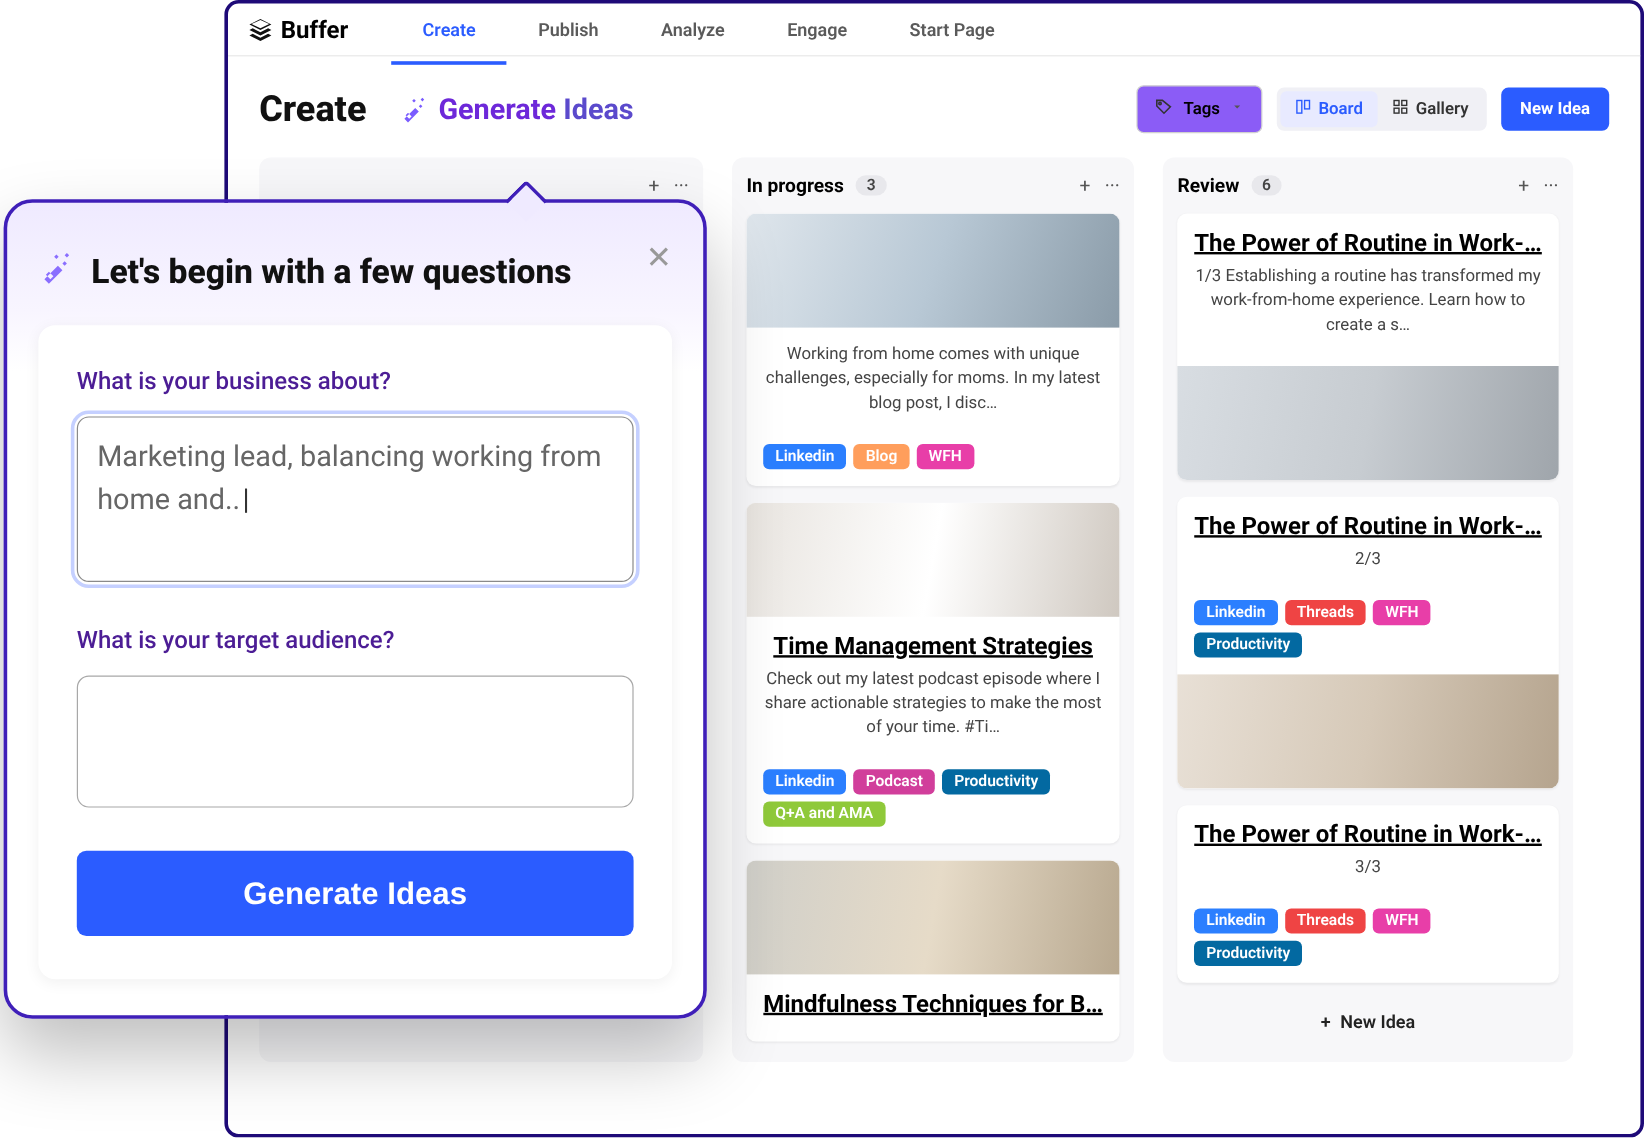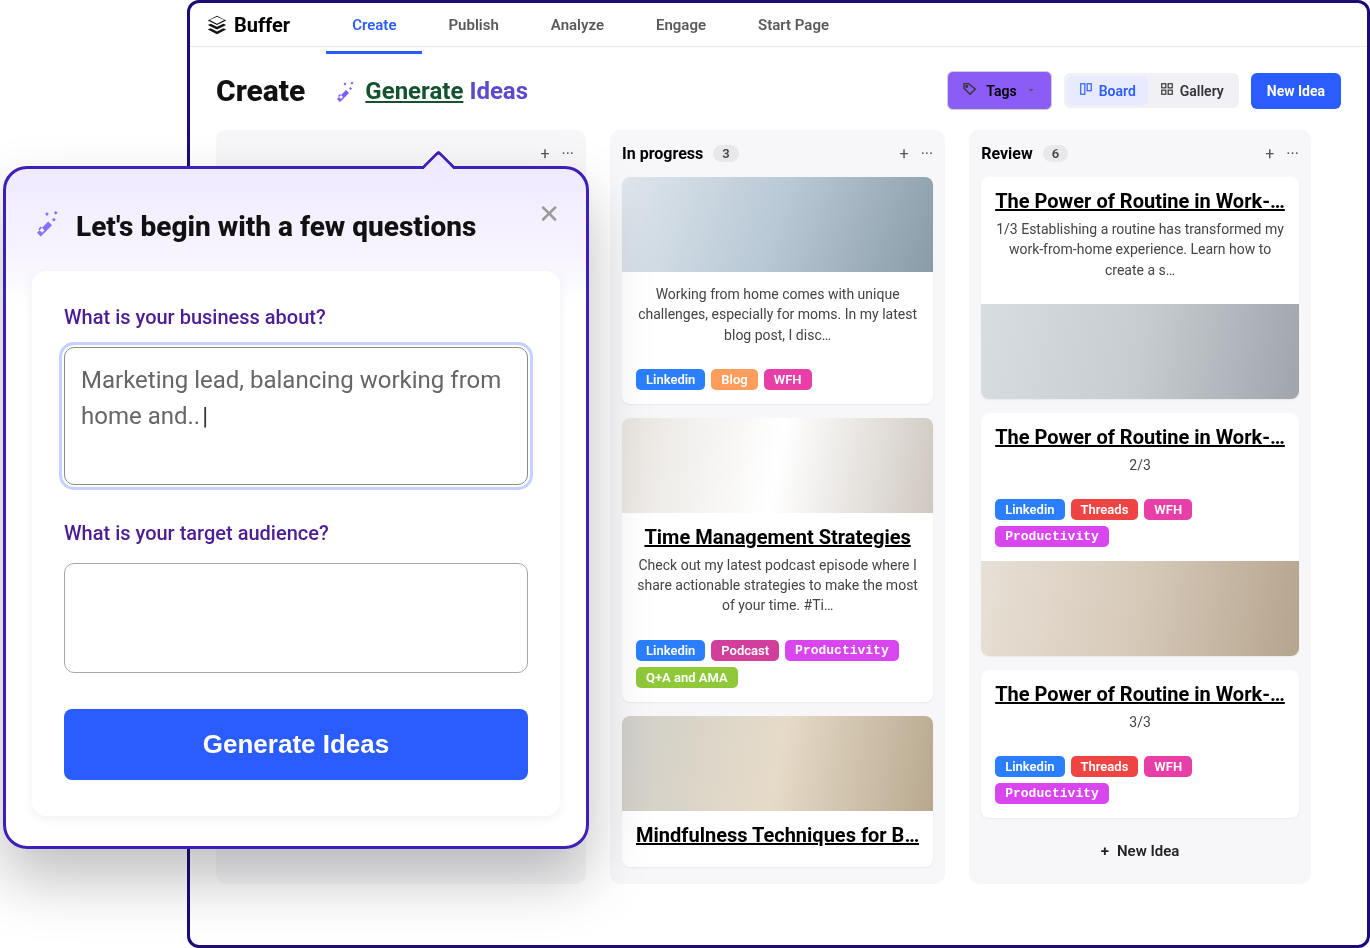--- a/index.html
+++ b/index.html
@@ -92,21 +92,21 @@
   align-items: center;
   gap: 10px;
   font-size: 24px;
   font-weight: 700;
   cursor: pointer;
 }
 .magic-icon {
   width: 22px;
   height: 22px;
 }
-.gi-generate { color: #14532d; text-decoration: underline; }
+.gi-generate { color: #6d28d9; }
 .gi-ideas { color: #5b4acc; }
 .header-right {
   display: flex;
   align-items: center;
   gap: 12px;
 }
 .tags-btn {
   display: flex;
   align-items: center;
   gap: 8px;
@@ -235,21 +235,21 @@
 .tag {
   padding: 3px 10px;
   border-radius: 5px;
   font-size: 13px;
   font-weight: 600;
   color: #fff;
 }
 .tag-linkedin { background: #2b7fff; }
 .tag-blog { background: #ff9e5c; }
 .tag-wfh { background: #e83ea8; }
-.tag-productivity { background: #d946ef; font-family: Liberation Mono, monospace; }
+.tag-productivity { background: #0369a1; }
 .tag-remote { background: #8fc93a; }
 .tag-podcast { background: #d13e9b; }
 .tag-qa { background: #8fc93a; }
 .tag-threads { background: #ef4444; }
 .new-idea-row {
   display: flex;
   align-items: center;
   justify-content: center;
   gap: 8px;
   padding: 10px;

